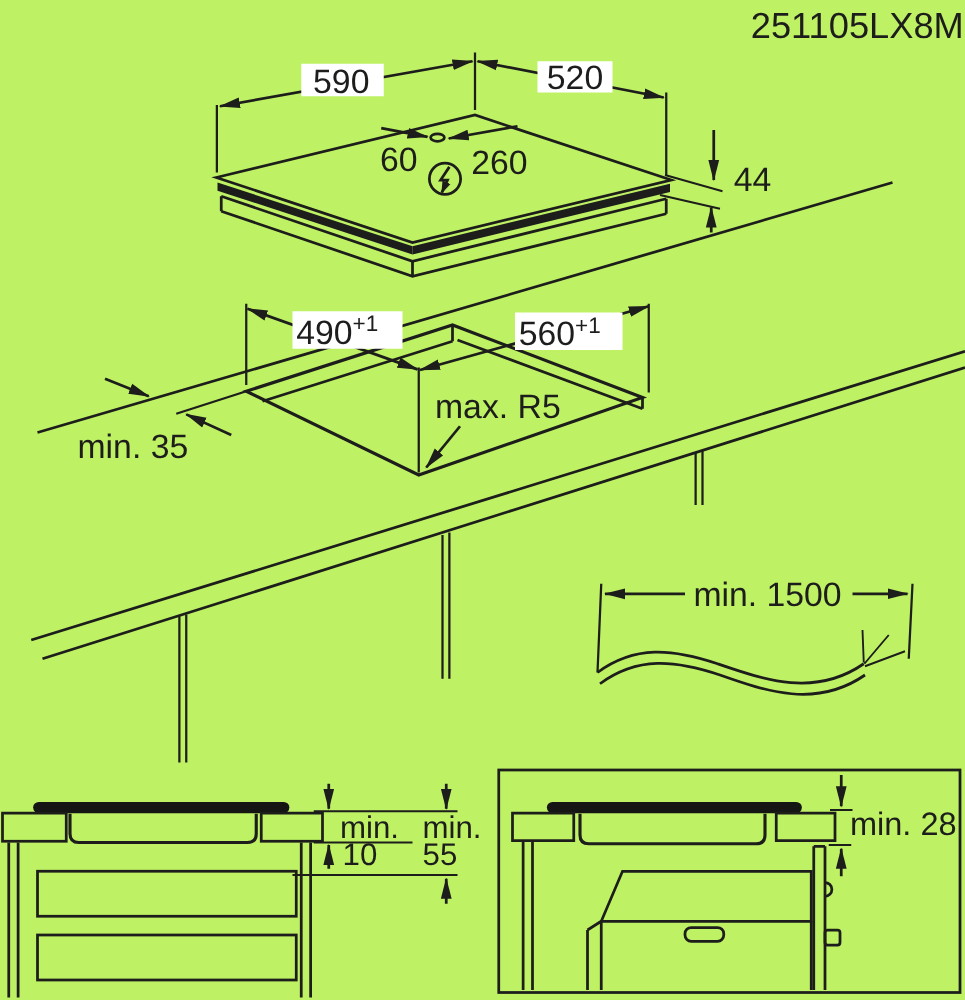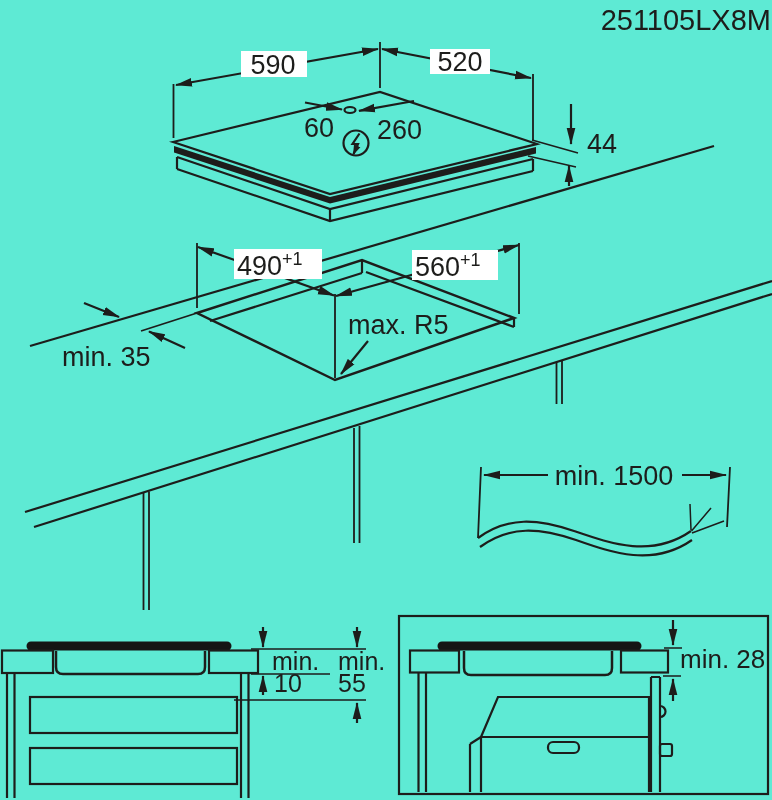--- a/index.html
+++ b/index.html
@@ -1,16 +1,16 @@
 <!DOCTYPE html>
 <html><head>
 <meta charset="utf-8">
 <style>
   html,body{margin:0;padding:0;background:#fff;}
-  .page{position:relative;width:772px;height:800px;background:#5eead4;overflow:hidden;
+  .page{position:relative;width:772px;height:800px;background:#bef264;overflow:hidden;
         font-family:"Liberation Sans", sans-serif;}
   svg{display:block;}
   svg text{fill:#1d1d1b;stroke:none;font-family:"Liberation Sans", sans-serif;}
   .ln{stroke:#1d1d1b;fill:none;stroke-width:2.2;}
   .ln-thick{stroke:#1d1d1b;fill:none;stroke-width:2.5;}
   .ln-thin{stroke:#1d1d1b;fill:none;stroke-width:1.5;}
   .ln-ext{stroke:#1d1d1b;fill:none;stroke-width:1.8;}
   .ln-glass{stroke:#151514;fill:none;stroke-width:9;stroke-linecap:round;}
   .fill-dark{fill:#1d1d1b;stroke:none;}
   .wbg{fill:#ffffff;stroke:none;}

